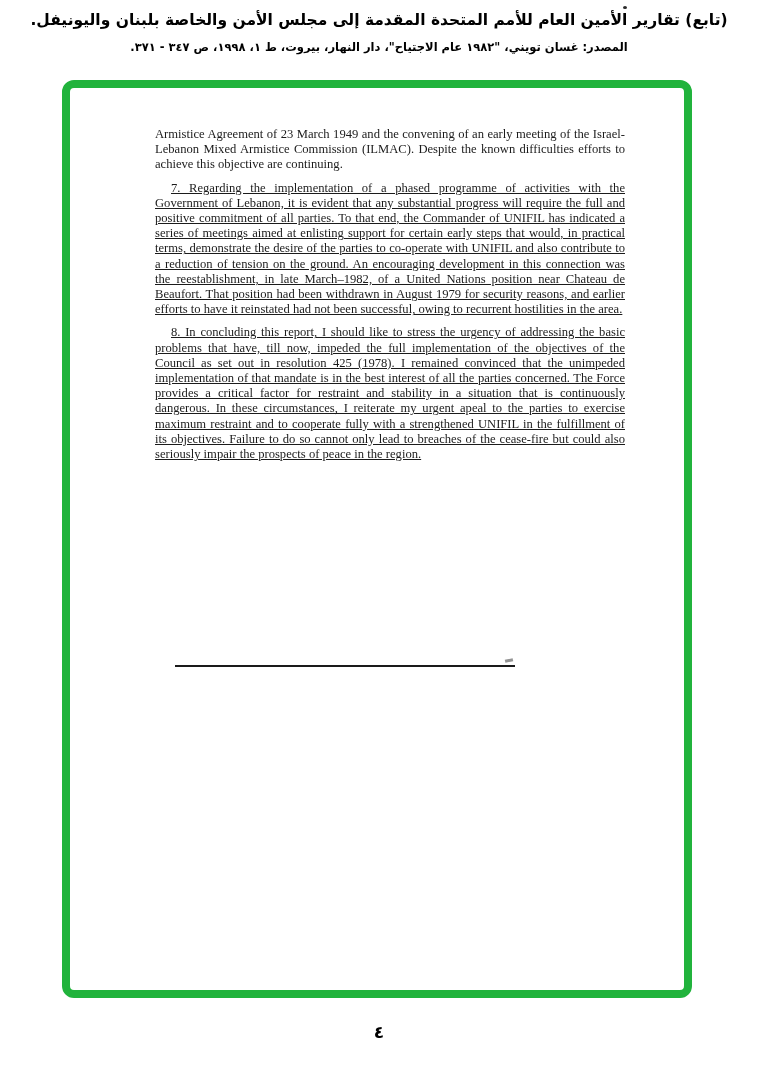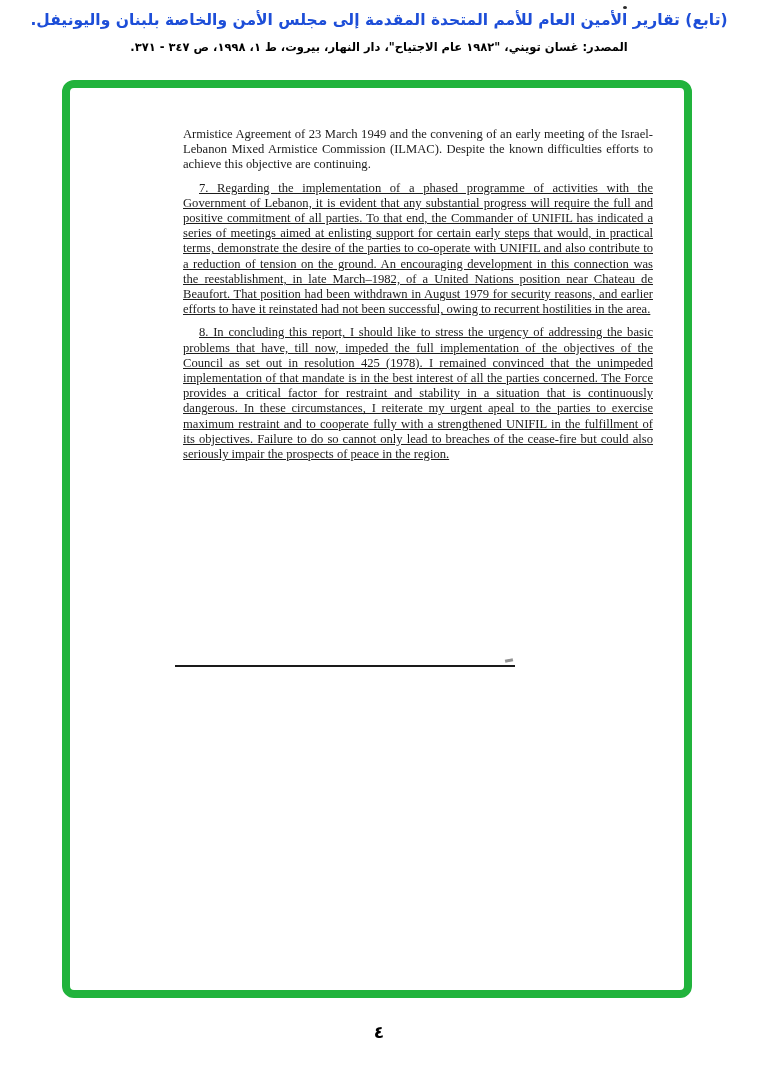--- a/index.html
+++ b/index.html
@@ -12,21 +12,21 @@
     position: relative;
     overflow: hidden;
   }
   .page { position: absolute; inset: 0; }
 
   
   .header-line1 {
     position: absolute; top: 11px; left: 0; width: 758px;
     text-align: center; direction: rtl;
     font-family: "DejaVu Sans", sans-serif;
-    font-weight: 700; font-size: 15.5px; color: #1d4ed8;
+    font-weight: 700; font-size: 15.5px; color: #000000;
     letter-spacing: 0px;
   }
   .header-line2 {
     position: absolute; top: 40px; left: 0; width: 758px;
     text-align: center; direction: rtl;
     font-family: "DejaVu Sans", sans-serif;
     font-weight: 700; font-size: 11.5px; color: #000;
   }
 
   
@@ -38,21 +38,20 @@
     background: #ffffff;
   }
 
   
   .doc-text {
     position: absolute; left: 155px; top: 127px; width: 470px;
     font-family: "Liberation Serif", serif;
     font-size: 12.6px; line-height: 15.2px;
     color: var(--ink);
     text-align: justify;
-    margin-left: 28px;
   }
   .doc-text p { margin: 0 0 8px 0; }
   .doc-text p.indented { text-indent: 16px; text-decoration: underline; }
 
   
   .divider {
     position: absolute; left: 175px; top: 665px;
     width: 340px; height: 2px;
     background: #1a1a1a;
   }

